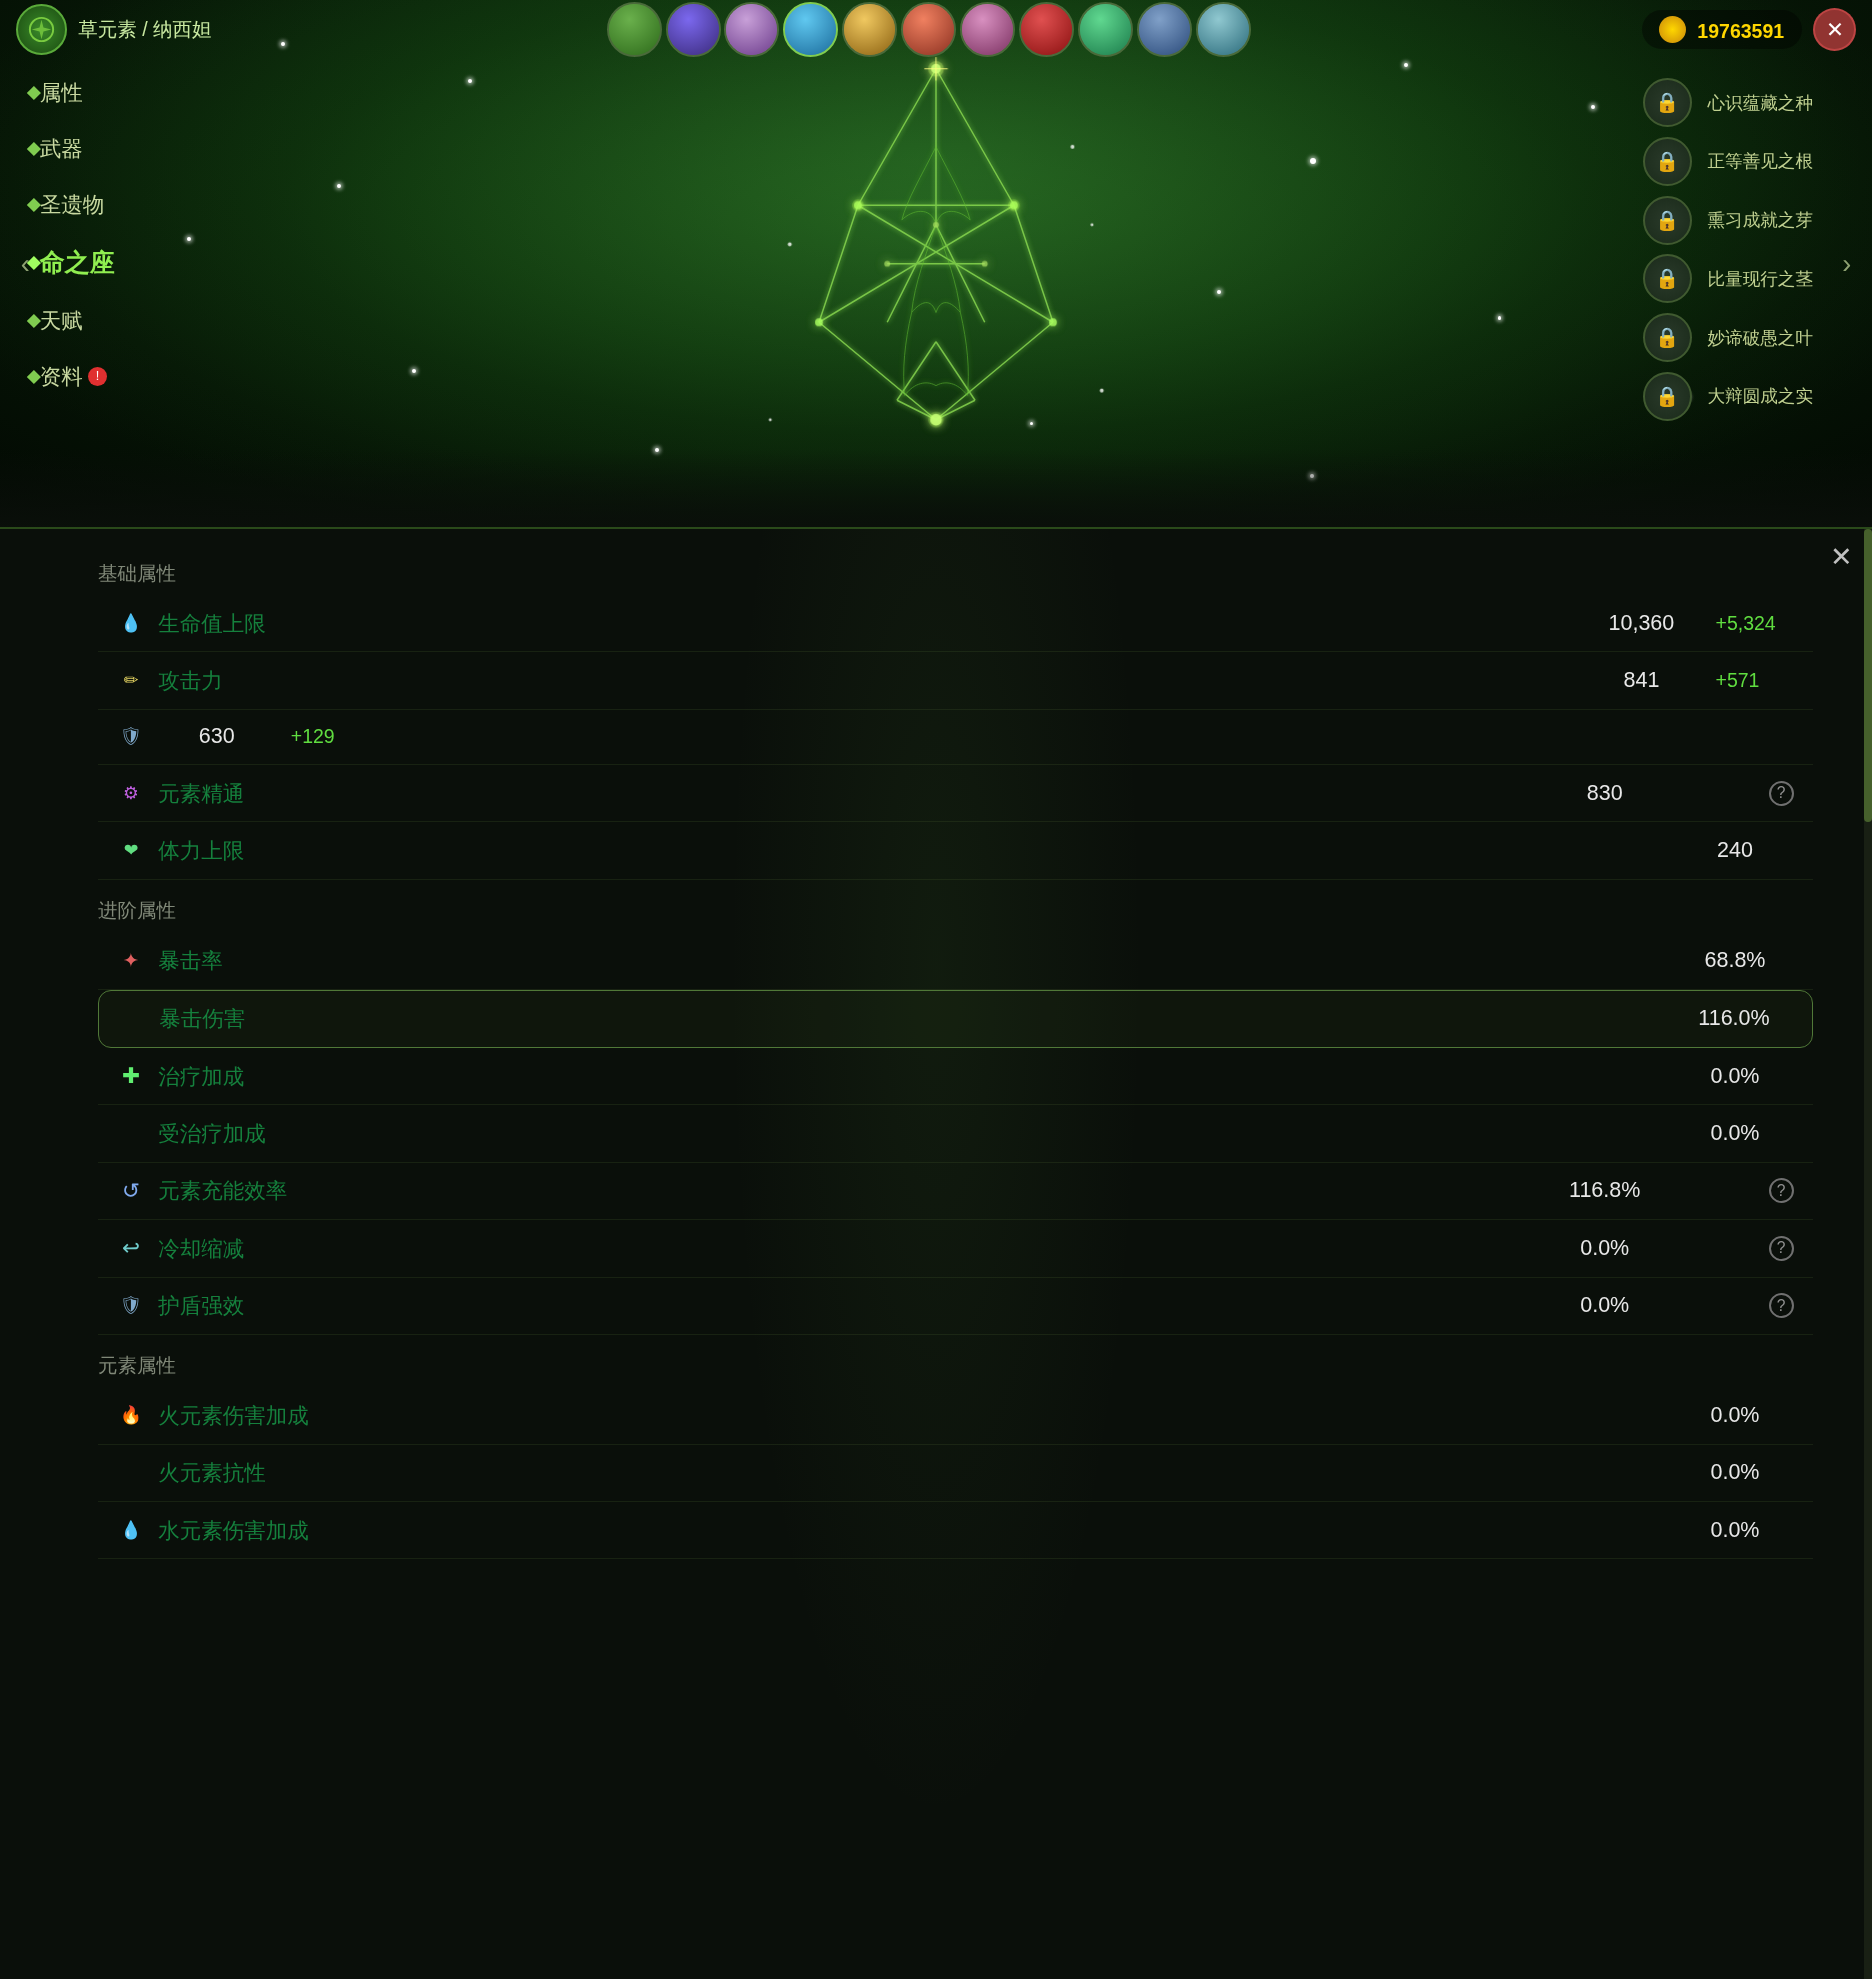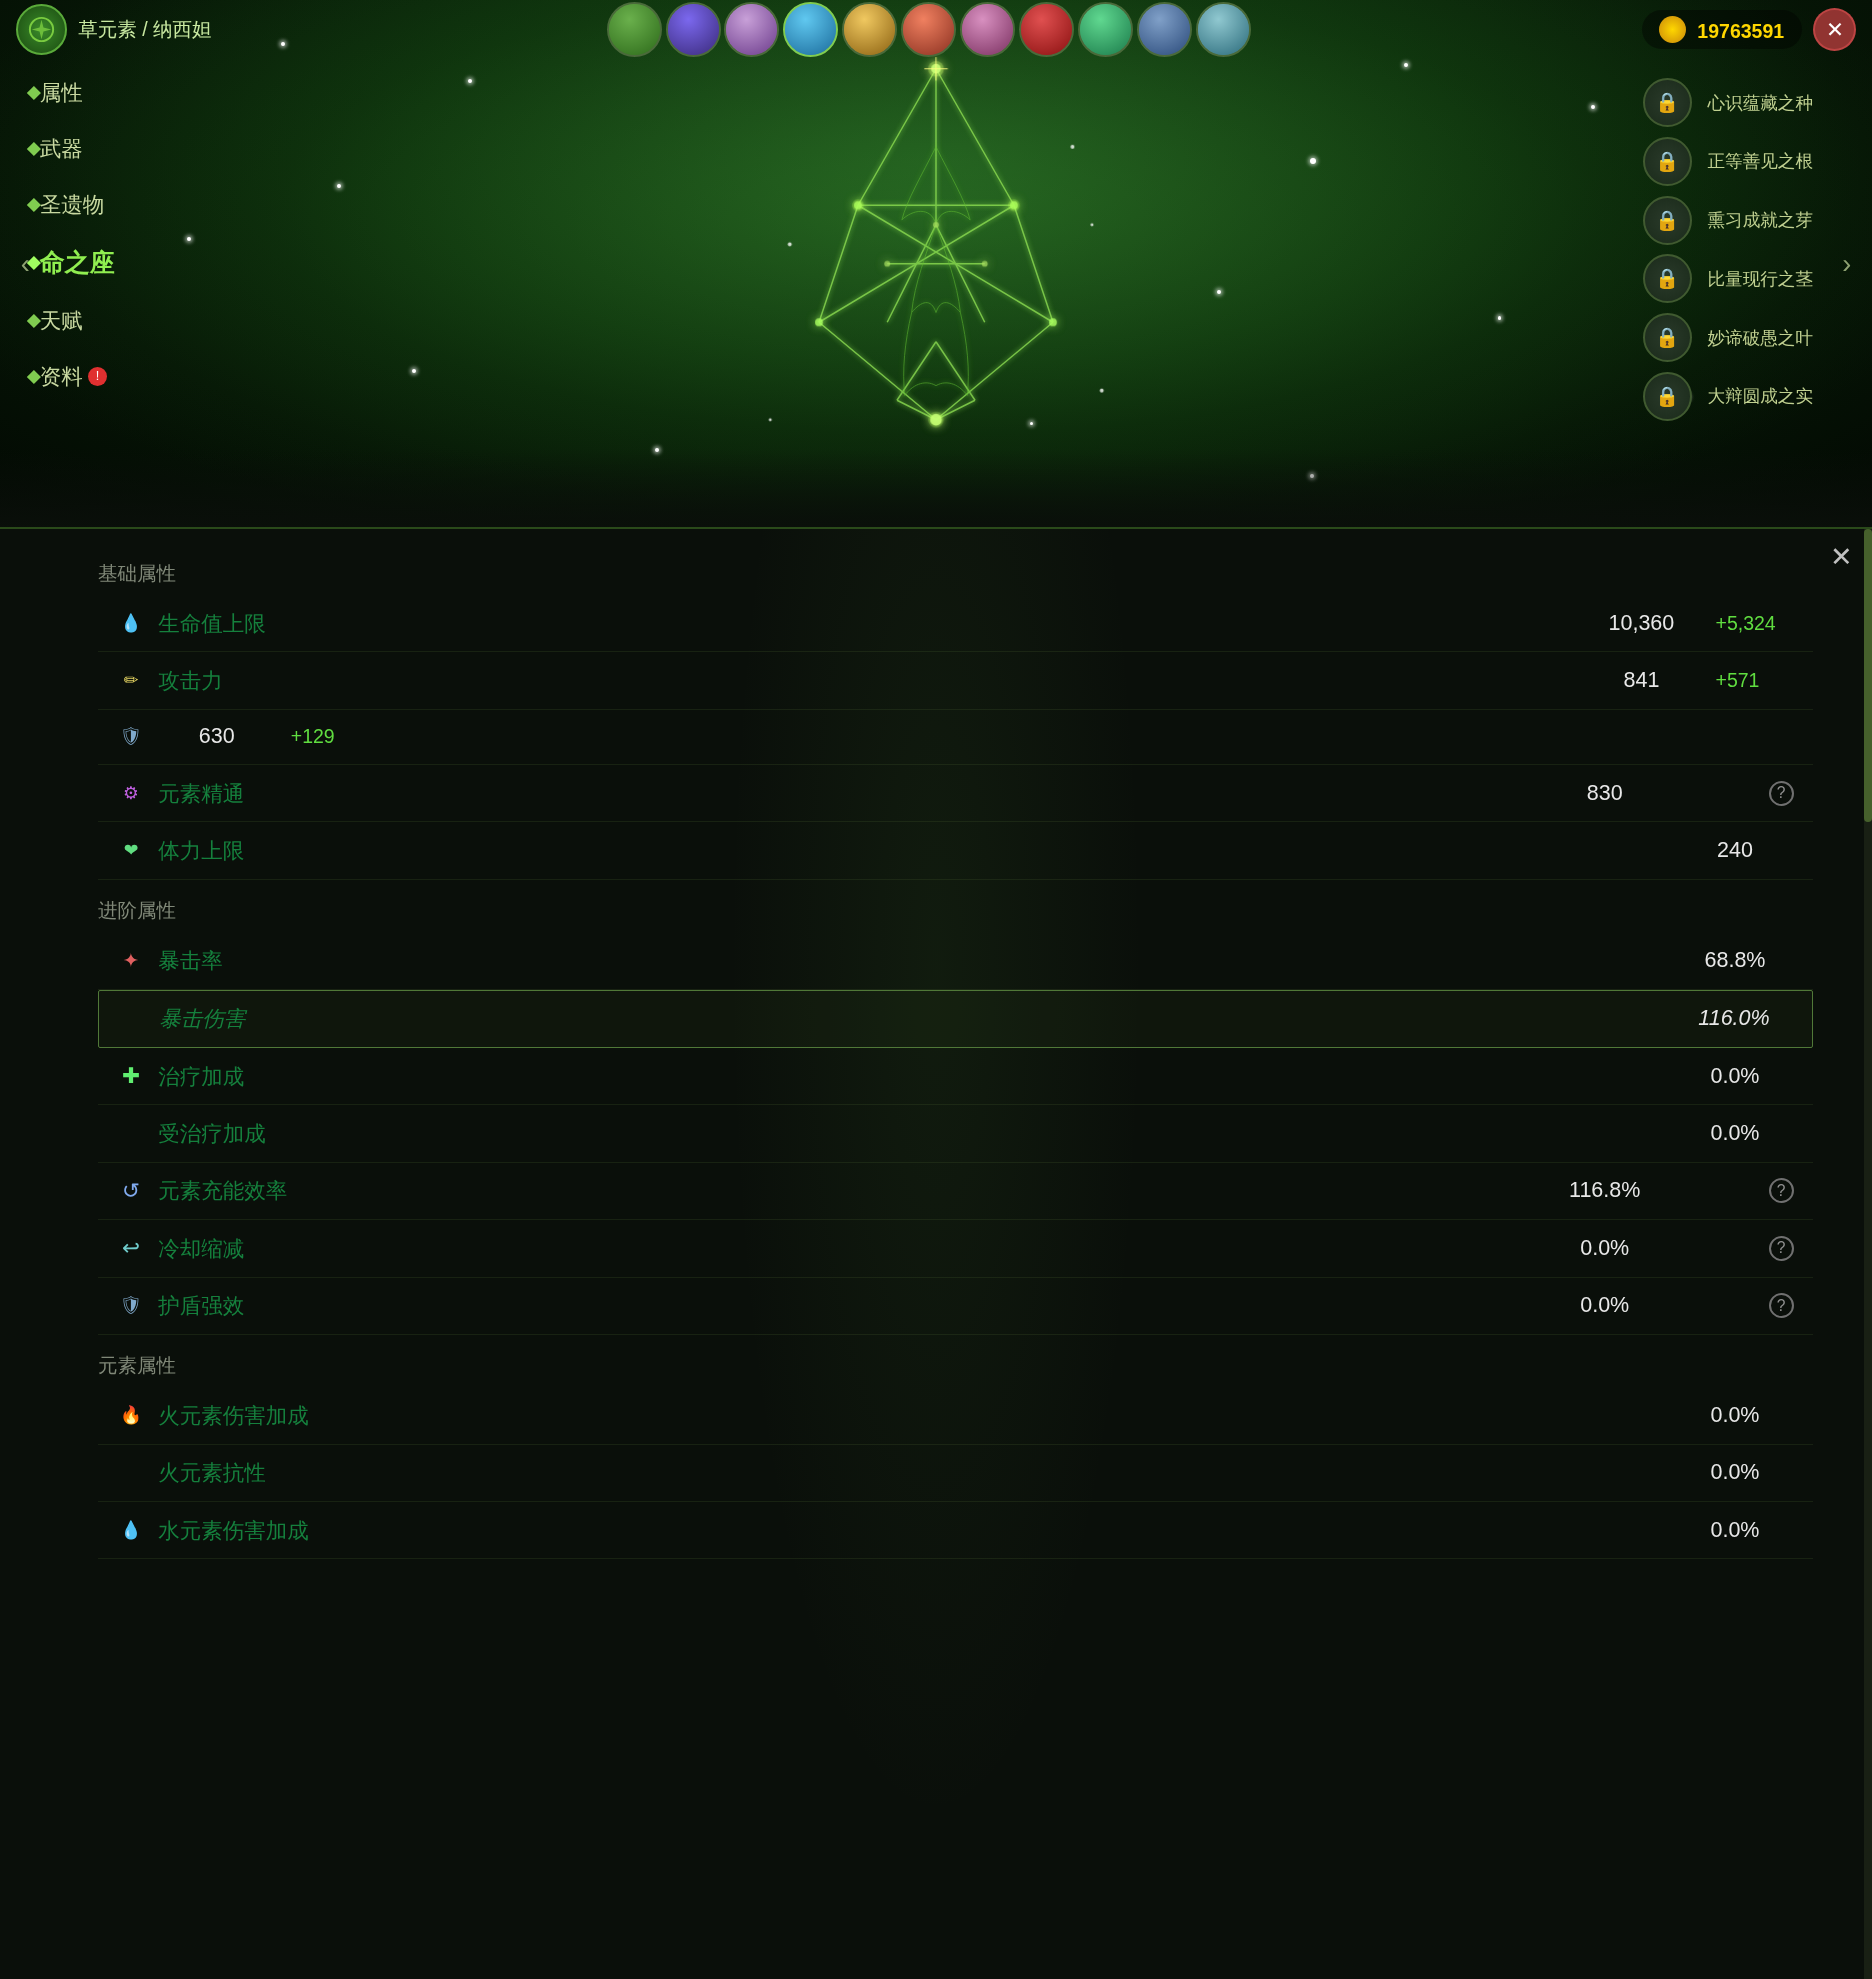--- a/index.html
+++ b/index.html
@@ -680,21 +680,21 @@
     </div>
 
     <div class="section-title" style="margin-top:17.6px;">进阶属性</div>
 
     <div class="stat-row">
       <div class="stat-icon" style="color:#e06060;font-size:19.5px;">✦</div>
       <span class="stat-name">暴击率</span>
       <span class="stat-value">68.8%</span>
     </div>
 
-    <div class="stat-row highlighted" style="border:1.5px solid #507838;border-radius:2px;background:rgba(50,70,30,0.15);padding:13.7px 19.5px;font-style:italic;">
+    <div class="stat-row highlighted" style="border:1.5px solid #507838;border-radius:13px;background:rgba(50,70,30,0.15);padding:13.7px 19.5px;">
       <div class="stat-icon"></div>
       <span class="stat-name">暴击伤害</span>
       <span class="stat-value">116.0%</span>
     </div>
 
     <div class="stat-row">
       <div class="stat-icon" style="color:#60ee70;font-size:21.5px;">✚</div>
       <span class="stat-name">治疗加成</span>
       <span class="stat-value">0.0%</span>
     </div>

